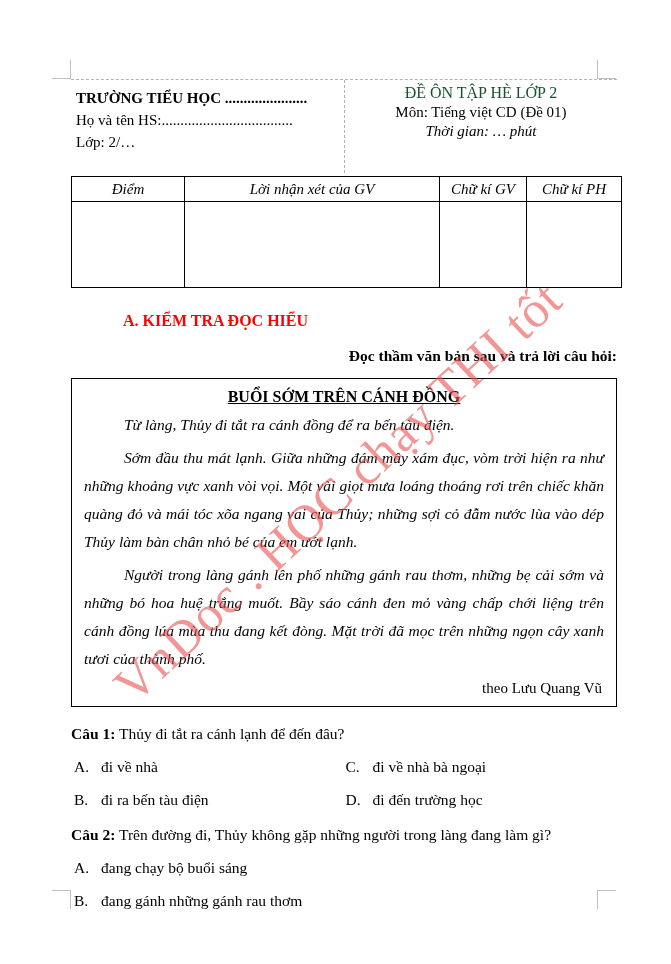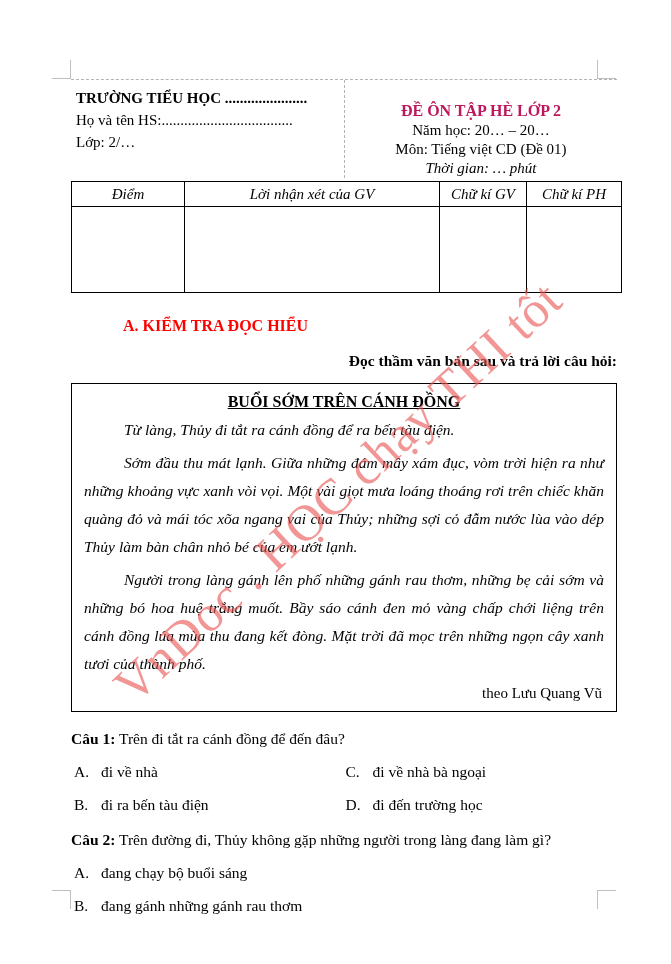--- a/index.html
+++ b/index.html
@@ -16,21 +16,21 @@
 
   .content{position:absolute; left:71px; top:79px; width:546px; z-index:2;}
 
   
   .hdr{display:flex; border-top:1px dashed #b3b3b3; min-height:93px;}
   .hdr-left{width:268px; border-right:1px dashed #b3b3b3; padding:7px 0 0 5px;
             font-size:15px; line-height:22px;}
   .hdr-left .line{white-space:nowrap; overflow:hidden;}
   .school{font-weight:bold;}
   .hdr-right{flex:1; text-align:center; padding-top:2px; font-size:15px; line-height:19px;}
-  .exam-title{font-size:16px; font-weight:bold; color:#be185d; line-height:21px;margin-top:18px;}
+  .exam-title{font-size:16px; font-weight:normal; color:#14532d; line-height:21px;}
   .time-line{font-style:italic;}
 
   
   .score{width:100%; border-collapse:collapse; table-layout:fixed; margin-top:3px;}
   .score th,.score td{border:1px solid #000; padding:0;}
   .score th{font-style:italic; font-weight:normal; font-size:15px; height:24px; text-align:center;}
   .score td{height:85px;}
   .c1{width:112px;} .c2{width:254px;} .c3{width:86px;} .c4{width:94px;}
 
   .section-title{margin:23px 0 4px 52px; color:#ff0000; font-weight:bold; font-size:16px; line-height:20px;}
@@ -74,21 +74,20 @@
   <div class="content">
 
     <div class="hdr">
       <div class="hdr-left">
         <div class="line school">TRƯỜNG TIỂU HỌC ......................</div>
         <div class="line">Họ và tên HS:...................................</div>
         <div class="line">Lớp: 2/…</div>
       </div>
       <div class="hdr-right">
         <div class="exam-title">ĐỀ ÔN TẬP HÈ LỚP 2</div>
-        <div>Năm học: 20… – 20…</div>
         <div>Môn: Tiếng việt CD (Đề 01)</div>
         <div class="time-line">Thời gian: … phút</div>
       </div>
     </div>
 
     <table class="score">
       <thead>
         <tr>
           <th class="c1">Điểm</th>
           <th class="c2">Lời nhận xét của GV</th>
@@ -113,21 +112,21 @@
       <div class="passage-title">BUỔI SỚM TRÊN CÁNH ĐỒNG</div>
       <p class="first">Từ làng, Thủy đi tắt ra cánh đồng để ra bến tàu điện.</p>
       <p>Sớm đầu thu mát lạnh. Giữa những đám mây xám đục, vòm trời hiện ra như những khoảng vực xanh vòi vọi. Một vài giọt mưa loáng thoáng rơi trên chiếc khăn quàng đỏ và mái tóc xõa ngang vai của Thủy; những sợi cỏ đẫm nước lùa vào dép Thủy làm bàn chân nhỏ bé của em ướt lạnh.</p>
       <p>Người trong làng gánh lên phố những gánh rau thơm, những bẹ cải sớm và những bó hoa huệ trắng muốt. Bầy sáo cánh đen mỏ vàng chấp chới liệng trên cánh đồng lúa mùa thu đang kết đòng. Mặt trời đã mọc trên những ngọn cây xanh tươi của thành phố.</p>
       <div class="attribution">theo Lưu Quang Vũ</div>
     </div>
 
     <div class="question q1">
       <div class="q-head">
         <span class="q-label">Câu 1:</span>
-        <span>Trên đi tắt ra cánh đồng để đến đâu?</span>
+        <span>Thủy đi tắt ra cánh lạnh để đến đâu?</span>
       </div>
       <div class="options">
         <div class="opt">
           <span class="opt-key">A.</span><span>đi về nhà</span>
         </div>
         <div class="opt">
           <span class="opt-key">B.</span><span>đi ra bến tàu điện</span>
         </div>
         <div class="opt">
           <span class="opt-key">C.</span><span>đi về nhà bà ngoại</span>

